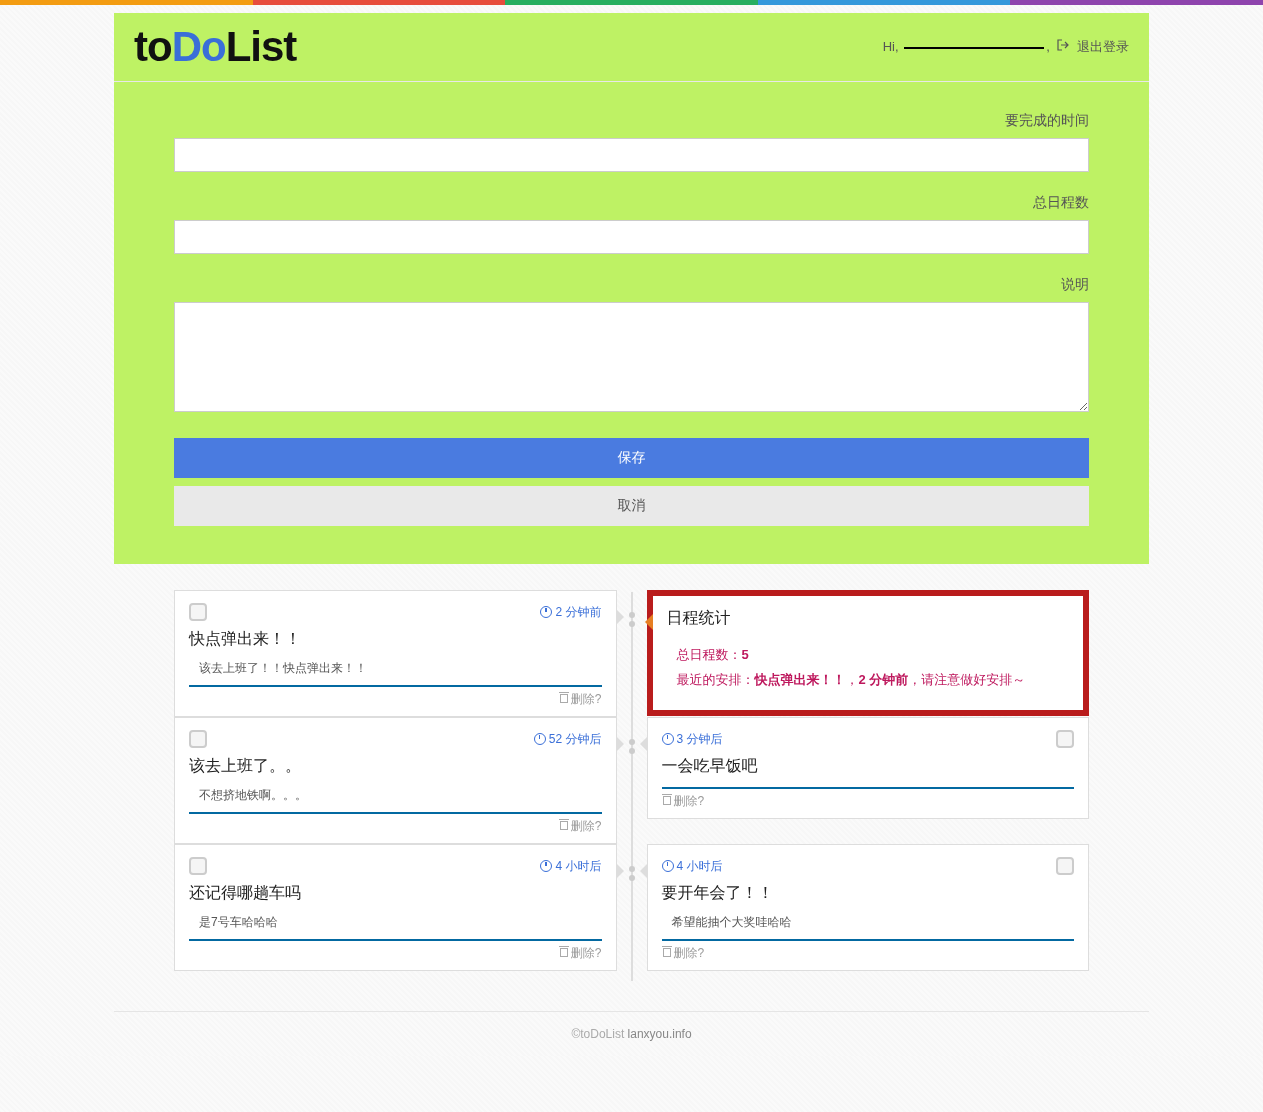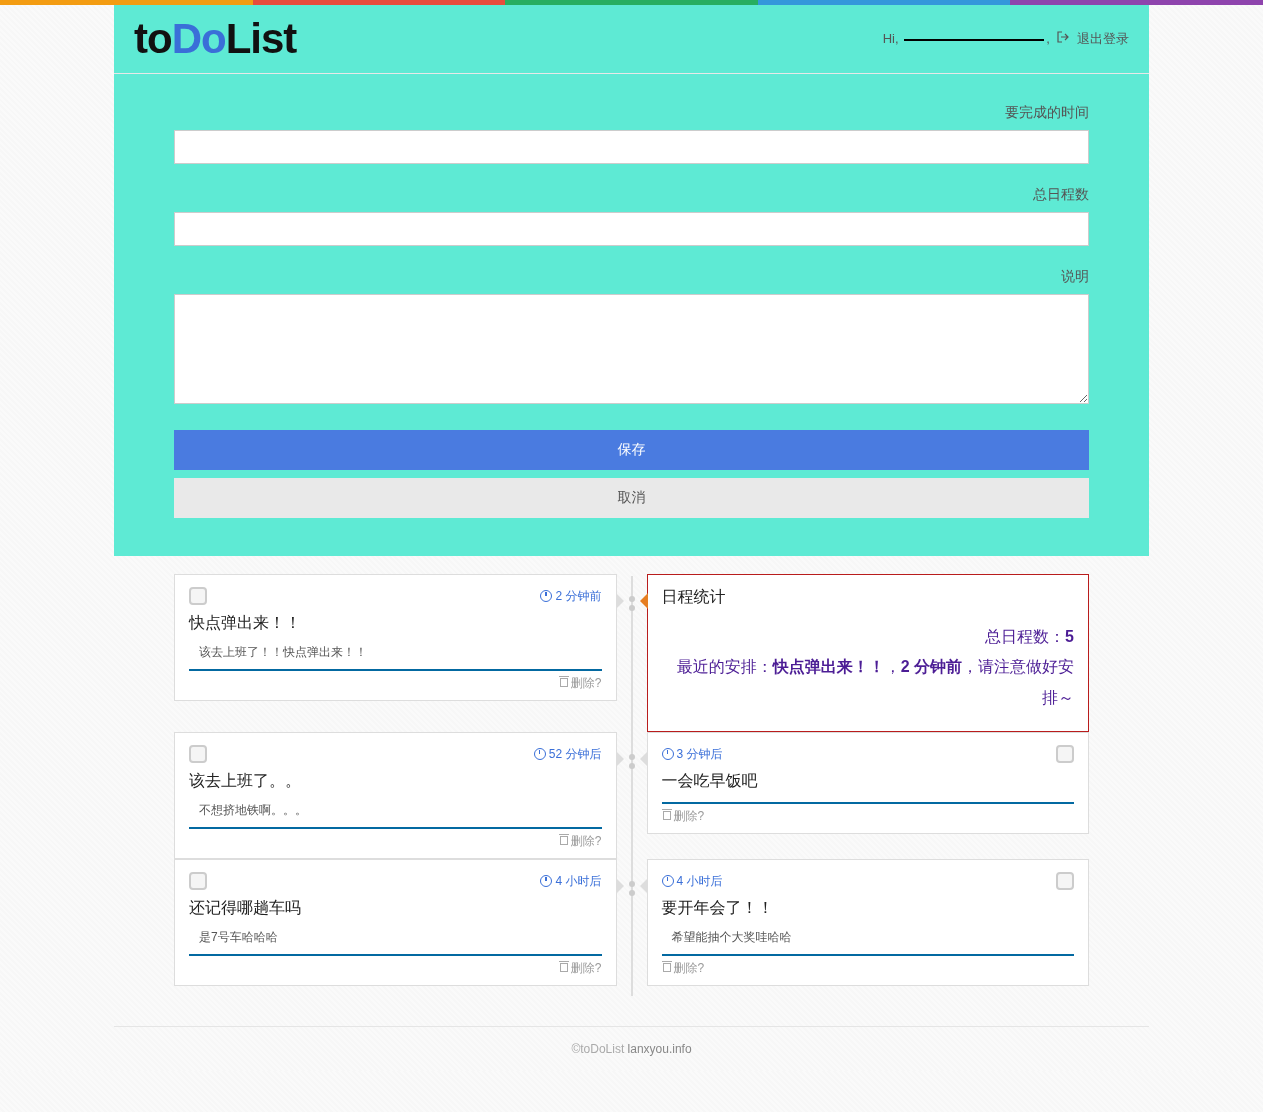--- a/index.html
+++ b/index.html
@@ -19,22 +19,22 @@
     }
     .stripe-seg { flex: 1; height: 100%; }
     .stripe-orange { background: #f39c12; }
     .stripe-red { background: #e74c3c; }
     .stripe-green { background: #27ae60; }
     .stripe-blue { background: #3498db; }
     .stripe-purple { background: #8e44ad; }
     
     .container {
       max-width: 1035px;
-      margin: 0 auto;
-      background: #5eead4;
+      margin: 8px auto;
+      background: #bef264;
     }
     .header {
       display: flex;
       justify-content: space-between;
       align-items: center;
       padding: 10px 20px;
       border-bottom: 1px solid #e8e8e8;
     }
     .logo {
       font-size: 42px;
@@ -140,21 +140,21 @@
       background: #ccc;
     }
     
     .card {
       background: #fff;
       border: 1px solid #ddd;
       padding: 12px 14px 8px 14px;
       position: relative;
     }
     .card.stats {
-      border: 1px solid #b91c1c;
+      border: 6px solid #b91c1c;
     }
     .card-arrow {
       position: absolute;
       top: 18px;
       width: 0;
       height: 0;
       border: 8px solid transparent;
     }
     .card.left-card .card-arrow {
       right: -16px;
@@ -272,26 +272,25 @@
       height: 1px;
       background: #aaa;
     }
     
     .stats-title {
       font-size: 16px;
       color: #222;
       margin-bottom: 14px;
     }
     .stats-body {
-      font-size: 16px;
-      color: #4c1d95;
+      font-size: 13px;
+      color: #be185d;
       padding-left: 10px;
       line-height: 1.9;
       padding-bottom: 10px;
-      text-align: right;
     }
     .stats-body b { font-weight: bold; }
     
     .footer {
       text-align: center;
       padding: 15px;
       font-size: 12px;
       color: #aaa;
       border-top: 1px solid #e5e5e5;
       max-width: 1035px;

